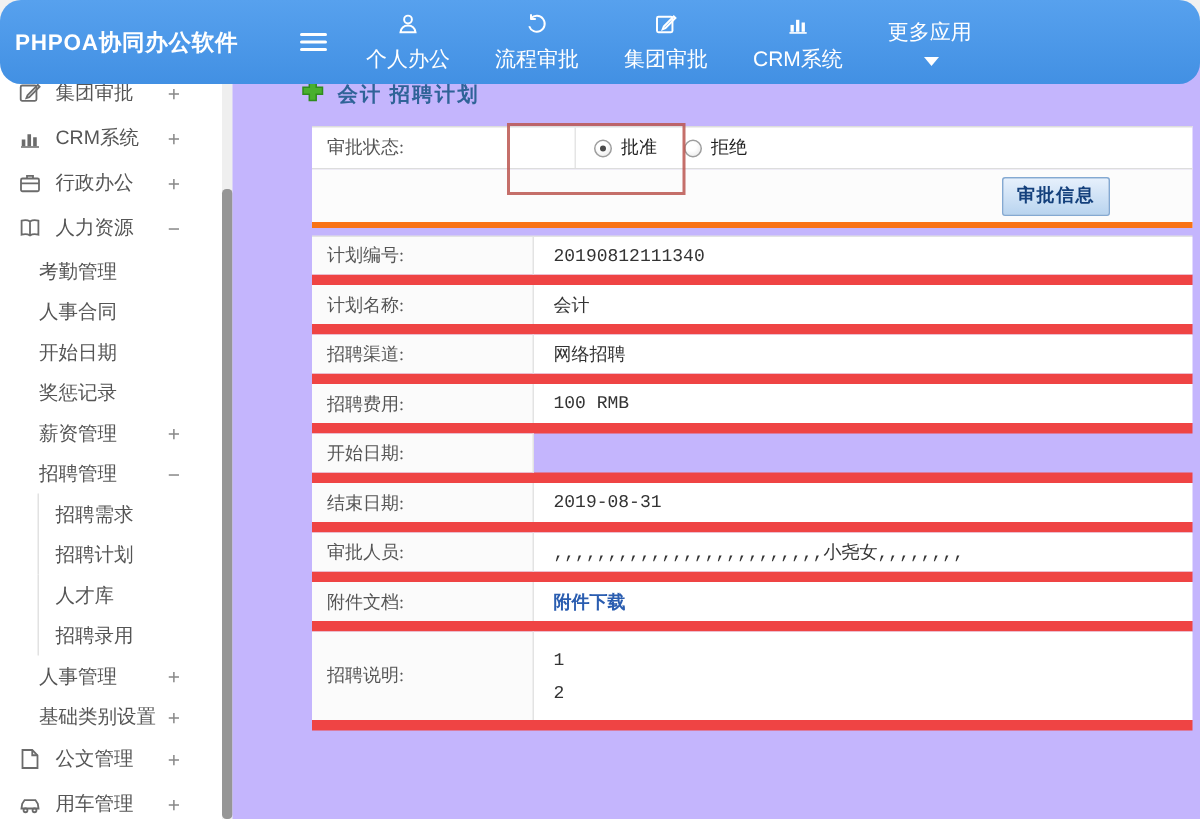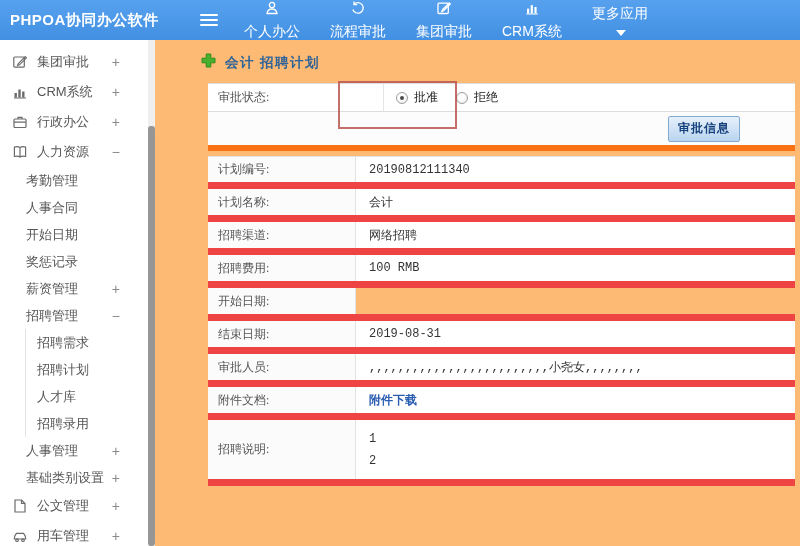--- a/index.html
+++ b/index.html
@@ -1,57 +1,57 @@
 <!DOCTYPE html>
 <html><head>
 <meta charset="utf-8">
 <style>
   * { margin:0; padding:0; box-sizing:border-box; }
   html,body { width:800px; height:546px; overflow:hidden; }
   body { font-family:"Liberation Sans","DejaVu Sans",sans-serif; background:#f1f1f1; position:relative; }
 
   
-  .header { position:absolute; top:0; left:0; right:0; height:40px;
-            background:linear-gradient(#57a1ee,#4290e3); display:flex; align-items:center; color:#fff; z-index:5; }
+  .header { position:absolute; top:0; left:0; right:0; height:56px;
+            background:linear-gradient(#57a1ee,#4290e3); display:flex; align-items:center; color:#fff; z-index:5;border-radius:14px; }
   .logo { width:160px; padding-left:10px; font-size:15px; font-weight:bold; letter-spacing:.5px; white-space:nowrap; }
   .hamburger { margin-left:40px; width:18px; cursor:pointer; display:flex; flex-direction:column; gap:3px; }
   .hamburger i { display:block; height:2px; background:#fff; border-radius:1px; }
   .nav { display:flex; align-items:center; margin-left:26px; gap:30px; font-size:14px; }
   .nav-item { display:flex; align-items:center; gap:7px; cursor:pointer; white-space:nowrap;flex-direction:column; }
   .nav-item svg { display:block; }
   .caret { width:0; height:0; border-left:5px solid transparent; border-right:5px solid transparent; border-top:6px solid #fff; margin-left:2px; }
 
   
   .sidebar { position:absolute; top:40px; left:0; width:148px; bottom:0; background:#fff; padding-top:7px; overflow:hidden; }
   .sb-item { display:flex; align-items:center; height:30px; padding:0 28px 0 12px; font-size:13px; color:#555; cursor:pointer; }
   .sb-item .sb-ic { width:16px; height:16px; margin-right:9px; flex:none; }
   .sb-label { white-space:nowrap; }
   .sb-expand { margin-left:auto; color:#8a8a8a; font-size:14px; line-height:1; }
   .sb-item.l1 { padding-left:26px; height:27px; }
   .sb-item.l2 { margin-left:25px; border-left:1px solid #e2e2e2; padding-left:11px; padding-right:16px; height:27px; }
   .sb-scrollbar { position:absolute; left:148px; top:40px; width:7px; bottom:0; background:#efefef; }
   .sb-thumb { position:absolute; left:0; top:86px; width:7px; bottom:0; background:#969696; border-radius:3px; }
 
   
-  .main { position:absolute; left:155px; top:40px; right:0; bottom:0; background:#fdba74; overflow:hidden; }
+  .main { position:absolute; left:155px; top:40px; right:0; bottom:0; background:#c4b5fd; overflow:hidden; }
   .title-row { display:flex; align-items:center; padding:13px 0 11px 46px; }
   .page-title { margin-left:9px; font-size:13.5px; font-weight:bold; color:#2f6398; letter-spacing:1.5px;
                 font-family:"Liberation Serif","DejaVu Serif",serif; }
   .content { margin-left:53px; margin-right:5px; position:relative; }
 
   .status-row { background:#fff; border-top:1px solid #ddd; border-bottom:1px solid #ddd; height:29px; display:flex; }
   .a-label { width:176px; border-right:1px solid #e5e5e5; display:flex; align-items:center; padding-left:10px;
              font-size:12px; color:#555; font-family:"Liberation Serif","DejaVu Serif",serif; }
   .a-value { display:flex; align-items:center; padding-left:12px; }
   .radio { width:12px; height:12px; border-radius:50%; border:1px solid #9d9d9d; flex:none;
            background:radial-gradient(circle at 40% 35%, #ffffff 35%, #e4e4e4); position:relative; margin-right:6px; cursor:pointer; }
   .radio.checked::after { content:""; position:absolute; left:3px; top:3px; width:4px; height:4px; border-radius:50%; background:#4a4a4a; }
   .radio-label { font-size:12px; color:#222; margin-right:18px; font-family:"Liberation Serif","DejaVu Serif",serif; }
 
-  .button-row { height:39px; border-bottom:6px solid #f97316; background:#fcfcfc; display:flex; align-items:center;
+  .button-row { height:39px; border-bottom:4px solid #f97316; background:#fcfcfc; display:flex; align-items:center;
                 justify-content:flex-end; padding-right:55px; }
   .info-btn { font-size:12px; font-weight:bold; color:#14407c; background:linear-gradient(#e6f0fc,#b9d4ef);
               border:1px solid #84a9d2; border-radius:2px; padding:3px 9px 4px; cursor:pointer;
               font-family:"Liberation Serif","DejaVu Serif",serif; letter-spacing:1px; }
 
   .annotation { position:absolute; left:130px; top:-2px; width:119px; height:48px;
                 border:2px solid rgba(187,86,80,.85); pointer-events:none; z-index:3; }
 
   .form-table { margin-top:5px; }
   .f-row { display:flex; border-bottom:7px solid #ef4444; min-height:33px; }

